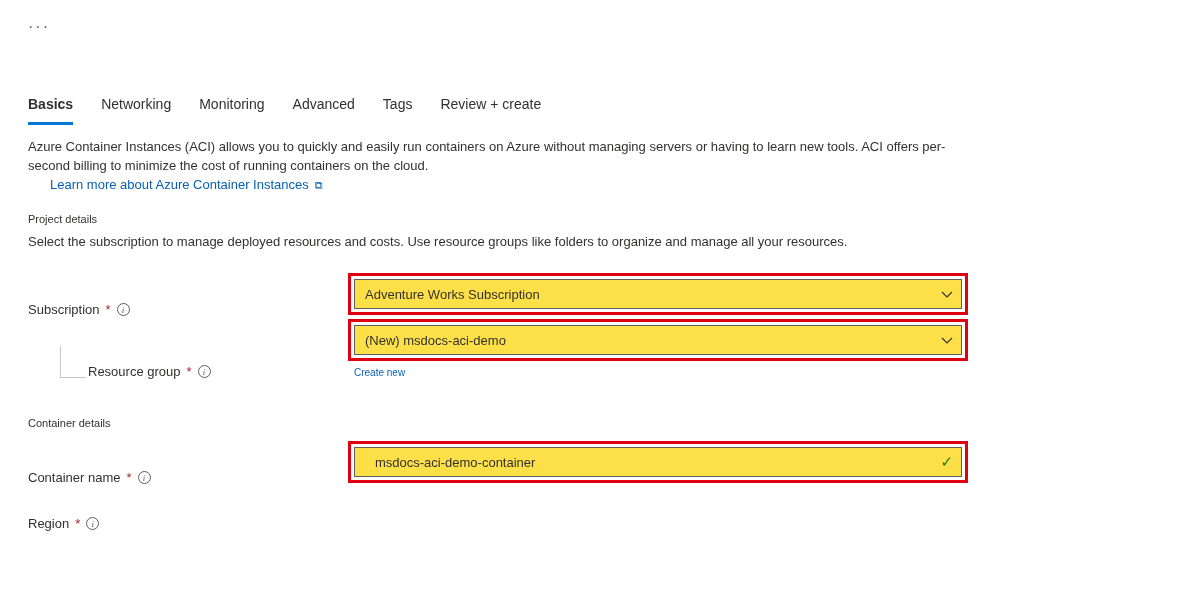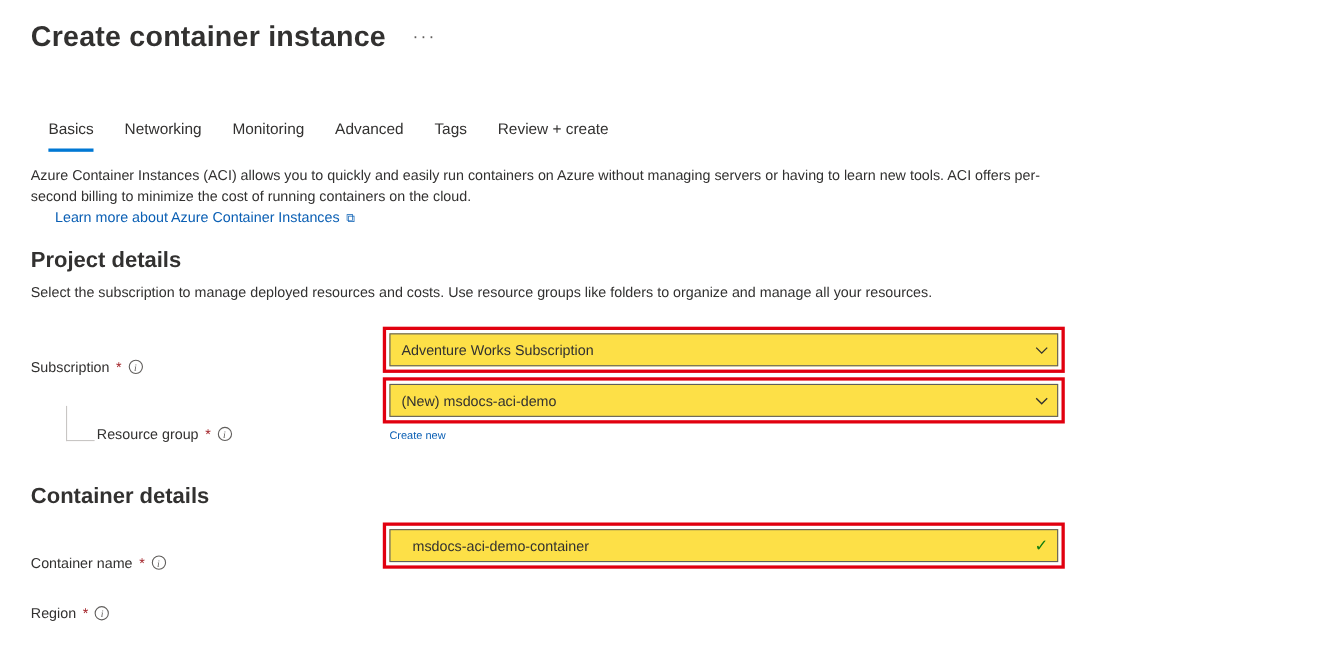--- a/index.html
+++ b/index.html
@@ -21,25 +21,25 @@
       border-bottom: 0px solid #edebe9;
     }
     .tab {
       padding: 6px 0 10px 0;
       font-size: 14px;
       color: #323130;
       cursor: pointer;
       border-bottom: 3px solid transparent;
       margin-bottom: -1px;
     }
-    .tab.active { border-bottom-color: #0078d4; font-weight: 400; margin-left: 16px; }
+    .tab.active { border-bottom-color: #0078d4; font-weight: 700; }
     .intro { margin-top: 14px; line-height: 1.45; max-width: 940px; }
     .link { color: #0a5fb4; cursor: pointer; text-decoration: none; margin-left: 22px; }
     .ext-icon { font-size: 11px; margin-left: 3px; }
-    .section-title { font-weight: 700; font-size: 20px; margin-top: 18px; }
+    .section-title { font-weight: 400; font-size: 11px; margin-top: 18px; }
     .section-sub { margin-top: 8px; line-height: 1.45; max-width: 940px; }
     .form { margin-top: 20px; }
     .form-row {
       display: flex;
       align-items: flex-end;
       min-height: 46px;
     }
     .label-col { width: 320px; display: flex; align-items: center; gap: 6px; }
     .label-col.indent { padding-left: 60px; position: relative; }
     .tree-connector {
@@ -87,21 +87,20 @@
       position: absolute; right: 8px; top: 50%; transform: translateY(-50%);
       color: #107c10; font-size: 15px;
     }
     .sublink { color: #0a5fb4; font-size: 10px; margin-top: 4px; margin-left: 6px; display: inline-block; cursor: pointer; }
     .gap { height: 20px; }
   </style>
 </head>
 <body>
 
 <div class="title-row">
-  <h1 class="page-title">Create container instance</h1>
   <span class="more-btn">···</span>
 </div>
 
 <div class="tabs">
   <div class="tab active">Basics</div>
   <div class="tab">Networking</div>
   <div class="tab">Monitoring</div>
   <div class="tab">Advanced</div>
   <div class="tab">Tags</div>
   <div class="tab">Review + create</div>

